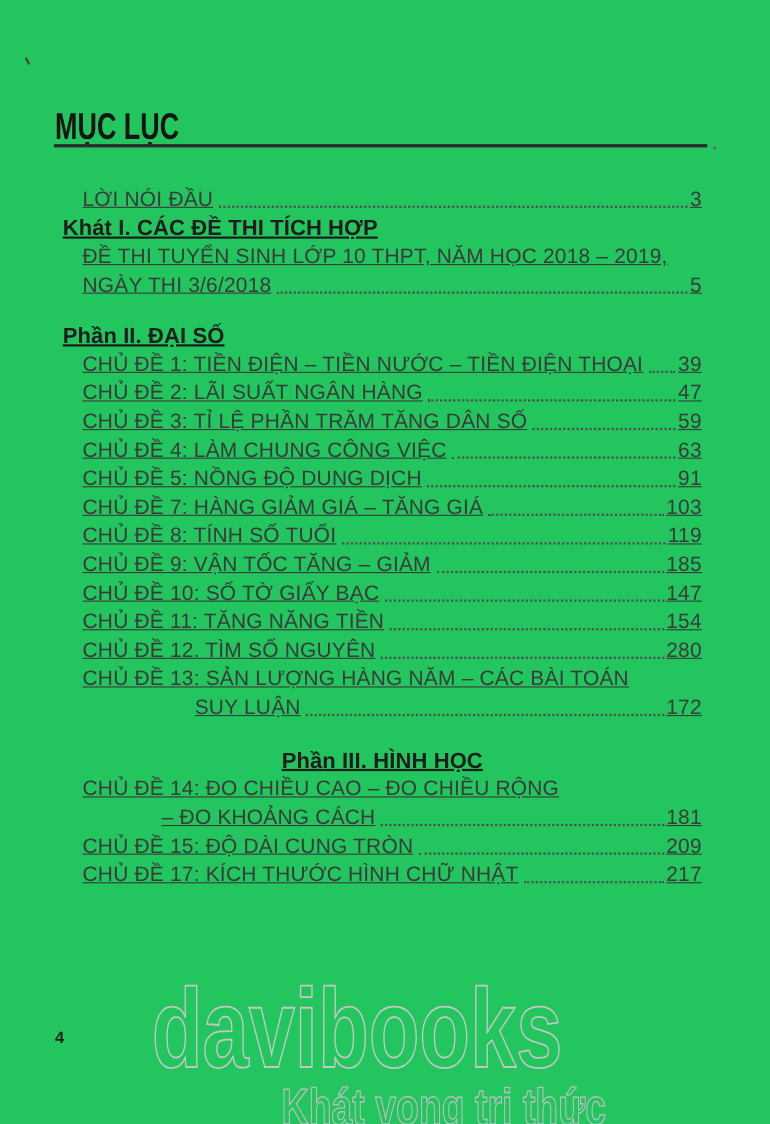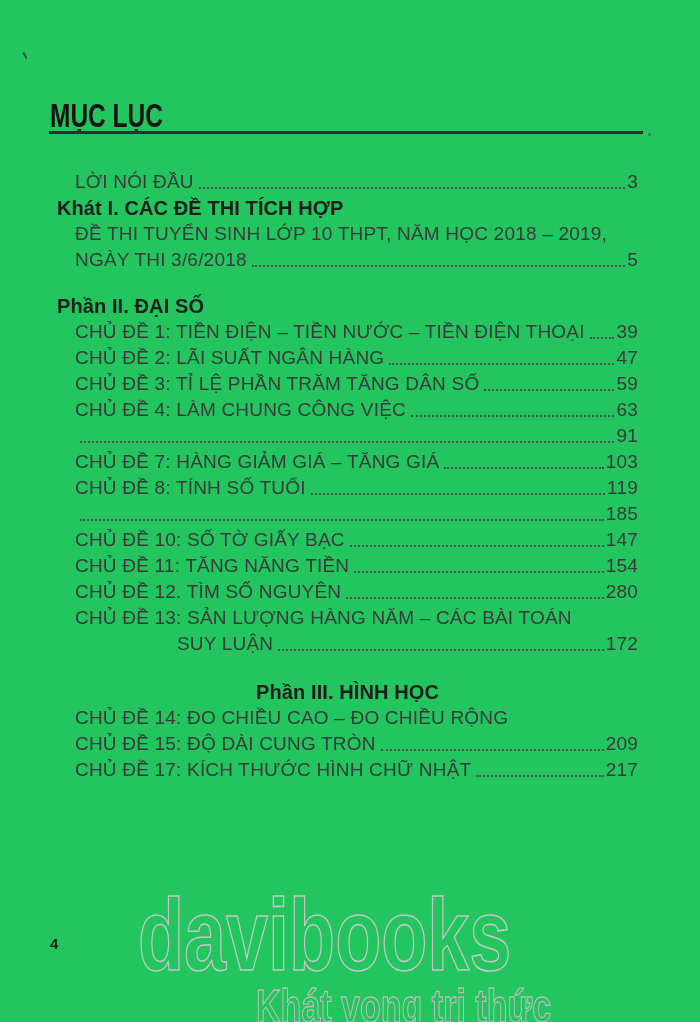--- a/index.html
+++ b/index.html
@@ -15,21 +15,21 @@
   
   .title{
     position:absolute;left:50px;top:96px;font-size:34px;font-weight:bold;
     color:#141414;letter-spacing:0px;transform:scaleX(0.72);transform-origin:left top;
     white-space:nowrap;
   }
   .title-rule{position:absolute;left:49px;top:131px;width:594px;height:3px;background:#2c2c2c;}
   
   .toc{position:absolute;left:57px;top:169px;width:581px;}
   .row{display:flex;align-items:baseline;min-height:26px;line-height:26px;
-       font-size:19px;letter-spacing:0.2px;}
+       font-size:19px;letter-spacing:0.2px;text-decoration:underline;}
   .row .lbl{white-space:pre;}
   .leader{flex:1 1 auto;border-bottom:2.4px dotted #4f4f4f;margin:0 2px 0 5px;
           align-self:flex-end;margin-bottom:6px;min-width:10px;}
   .pg{white-space:nowrap;}
   .sec{font-weight:bold;color:#1d1d1d;font-size:20px;letter-spacing:0.1px;}
   .gap1{margin-top:20px;}
   .gap2{margin-top:22px;justify-content:center;}
   .ind1{padding-left:18px;}
   .ind-suy{padding-left:120px;}
   .ind-do{padding-left:90px;}
@@ -101,38 +101,40 @@
       <span class="pg">59</span>
     </div>
 
     <div class="row ind1">
       <span class="lbl">CHỦ ĐỀ 4: LÀM CHUNG CÔNG VIỆC</span>
       <span class="leader"></span>
       <span class="pg">63</span>
     </div>
 
     <div class="row ind1">
+      <span class="lbl">CHỦ ĐỀ 5: NỒNG ĐỘ DUNG DỊCH</span>
       <span class="leader"></span>
       <span class="pg">91</span>
     </div>
 
 
     <div class="row ind1">
       <span class="lbl">CHỦ ĐỀ 7: HÀNG GIẢM GIÁ – TĂNG GIÁ</span>
       <span class="leader"></span>
       <span class="pg">103</span>
     </div>
 
     <div class="row ind1">
       <span class="lbl">CHỦ ĐỀ 8: TÍNH SỐ TUỔI</span>
       <span class="leader"></span>
       <span class="pg">119</span>
     </div>
 
     <div class="row ind1">
+      <span class="lbl">CHỦ ĐỀ 9: VẬN TỐC TĂNG – GIẢM</span>
       <span class="leader"></span>
       <span class="pg">185</span>
     </div>
 
     <div class="row ind1">
       <span class="lbl">CHỦ ĐỀ 10: SỐ TỜ GIẤY BẠC</span>
       <span class="leader"></span>
       <span class="pg">147</span>
     </div>
 
@@ -159,20 +161,25 @@
     </div>
 
     <div class="row sec gap2">
       <span class="lbl">Phần III. HÌNH HỌC</span>
     </div>
 
     <div class="row ind1">
       <span class="lbl">CHỦ ĐỀ 14: ĐO CHIỀU CAO – ĐO CHIỀU RỘNG</span>
     </div>
 
+    <div class="row ind-do">
+      <span class="lbl">– ĐO KHOẢNG CÁCH</span>
+      <span class="leader"></span>
+      <span class="pg">181</span>
+    </div>
 
     <div class="row ind1">
       <span class="lbl">CHỦ ĐỀ 15: ĐỘ DÀI CUNG TRÒN</span>
       <span class="leader"></span>
       <span class="pg">209</span>
     </div>
 
 
     <div class="row ind1">
       <span class="lbl">CHỦ ĐỀ 17: KÍCH THƯỚC HÌNH CHỮ NHẬT</span>

